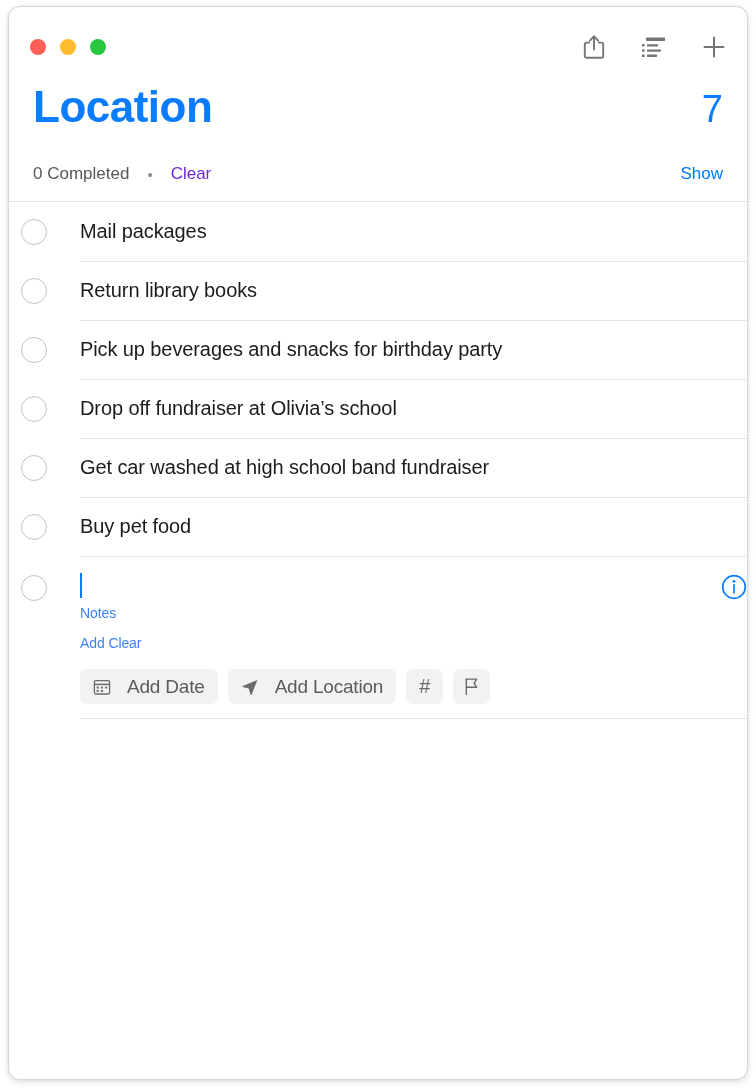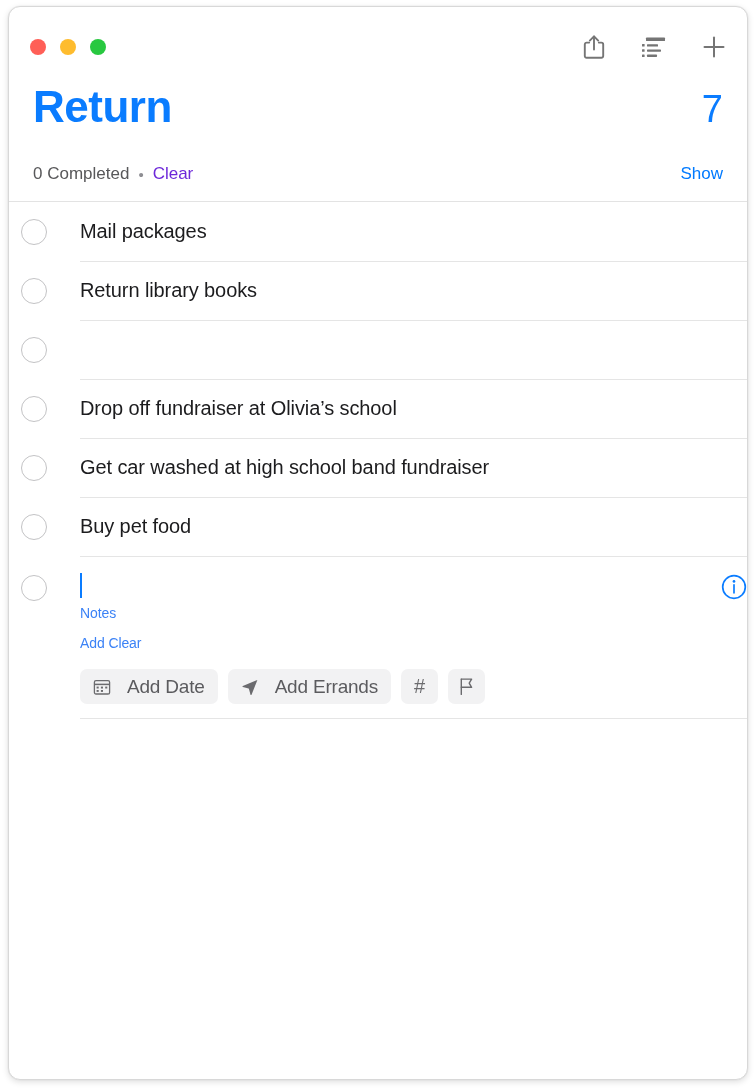--- a/index.html
+++ b/index.html
@@ -95,21 +95,21 @@
   .header-row-meta {
     display: flex;
     align-items: center;
     justify-content: space-between;
     height: 54px;
     font-size: 17px;
   }
   .meta-left {
     display: flex;
     align-items: center;
-    gap: 9px;
+    gap: 18px;
     color: #58585a;
   }
   .meta-dot { color: #8e8e93; font-size: 15px; }
   .clear-link {
     color: #6d28d9;
     cursor: default;
   }
   .show-link {
     color: #007aff;
     font-weight: 500;
@@ -276,21 +276,21 @@
             <path d="M3.5 13 H22.5"></path>
           </svg>
         </span>
       </div>
 
     </div>
   </div>
 
   <div class="list-header">
     <div class="header-row-title">
-      <div class="list-title">Return</div>
+      <div class="list-title">Location</div>
       <div class="list-count">7</div>
     </div>
 
     <div class="header-row-meta">
       <div class="meta-left">
         <span>0 Completed</span>
         <span class="meta-dot">•</span>
         <span class="clear-link">Clear</span>
       </div>
       <span class="show-link">Show</span>
@@ -306,20 +306,21 @@
       <span class="reminder-text">Mail packages</span>
     </div>
 
     <div class="reminder-row">
       <span class="circle"></span>
       <span class="reminder-text">Return library books</span>
     </div>
 
     <div class="reminder-row">
       <span class="circle"></span>
+      <span class="reminder-text">Pick up beverages and snacks for birthday party</span>
     </div>
 
     <div class="reminder-row">
       <span class="circle"></span>
       <span class="reminder-text">Drop off fundraiser at Olivia’s school</span>
     </div>
 
     <div class="reminder-row">
       <span class="circle"></span>
       <span class="reminder-text">Get car washed at high school band fundraiser</span>
@@ -361,21 +362,21 @@
             </span>
             <span>Add Date</span>
           </div>
 
           <div class="chip">
             <span>
               <svg width="18" height="18" viewBox="0 0 18 18" fill="#6b6b6e">
                 <path d="M16.4 1.9 L1.8 8.0 a0.55 0.55 0 0 0 0.05 1.03 L7.6 10.6 a0.5 0.5 0 0 1 0.35 0.35 L9.5 16.7 a0.55 0.55 0 0 0 1.04 0.03 Z"></path>
               </svg>
             </span>
-            <span>Add Errands</span>
+            <span>Add Location</span>
           </div>
 
           <div class="chip icon-only">
             <span style="font-size:20px;color:#6b6b6e;">#</span>
           </div>
 
           <div class="chip icon-only">
             <span>
               <svg width="17" height="19" viewBox="0 0 17 19" fill="none" stroke="#6b6b6e" stroke-width="1.4" stroke-linejoin="round" stroke-linecap="round">
                 <path d="M3.3 17.4 V2.1"></path>

